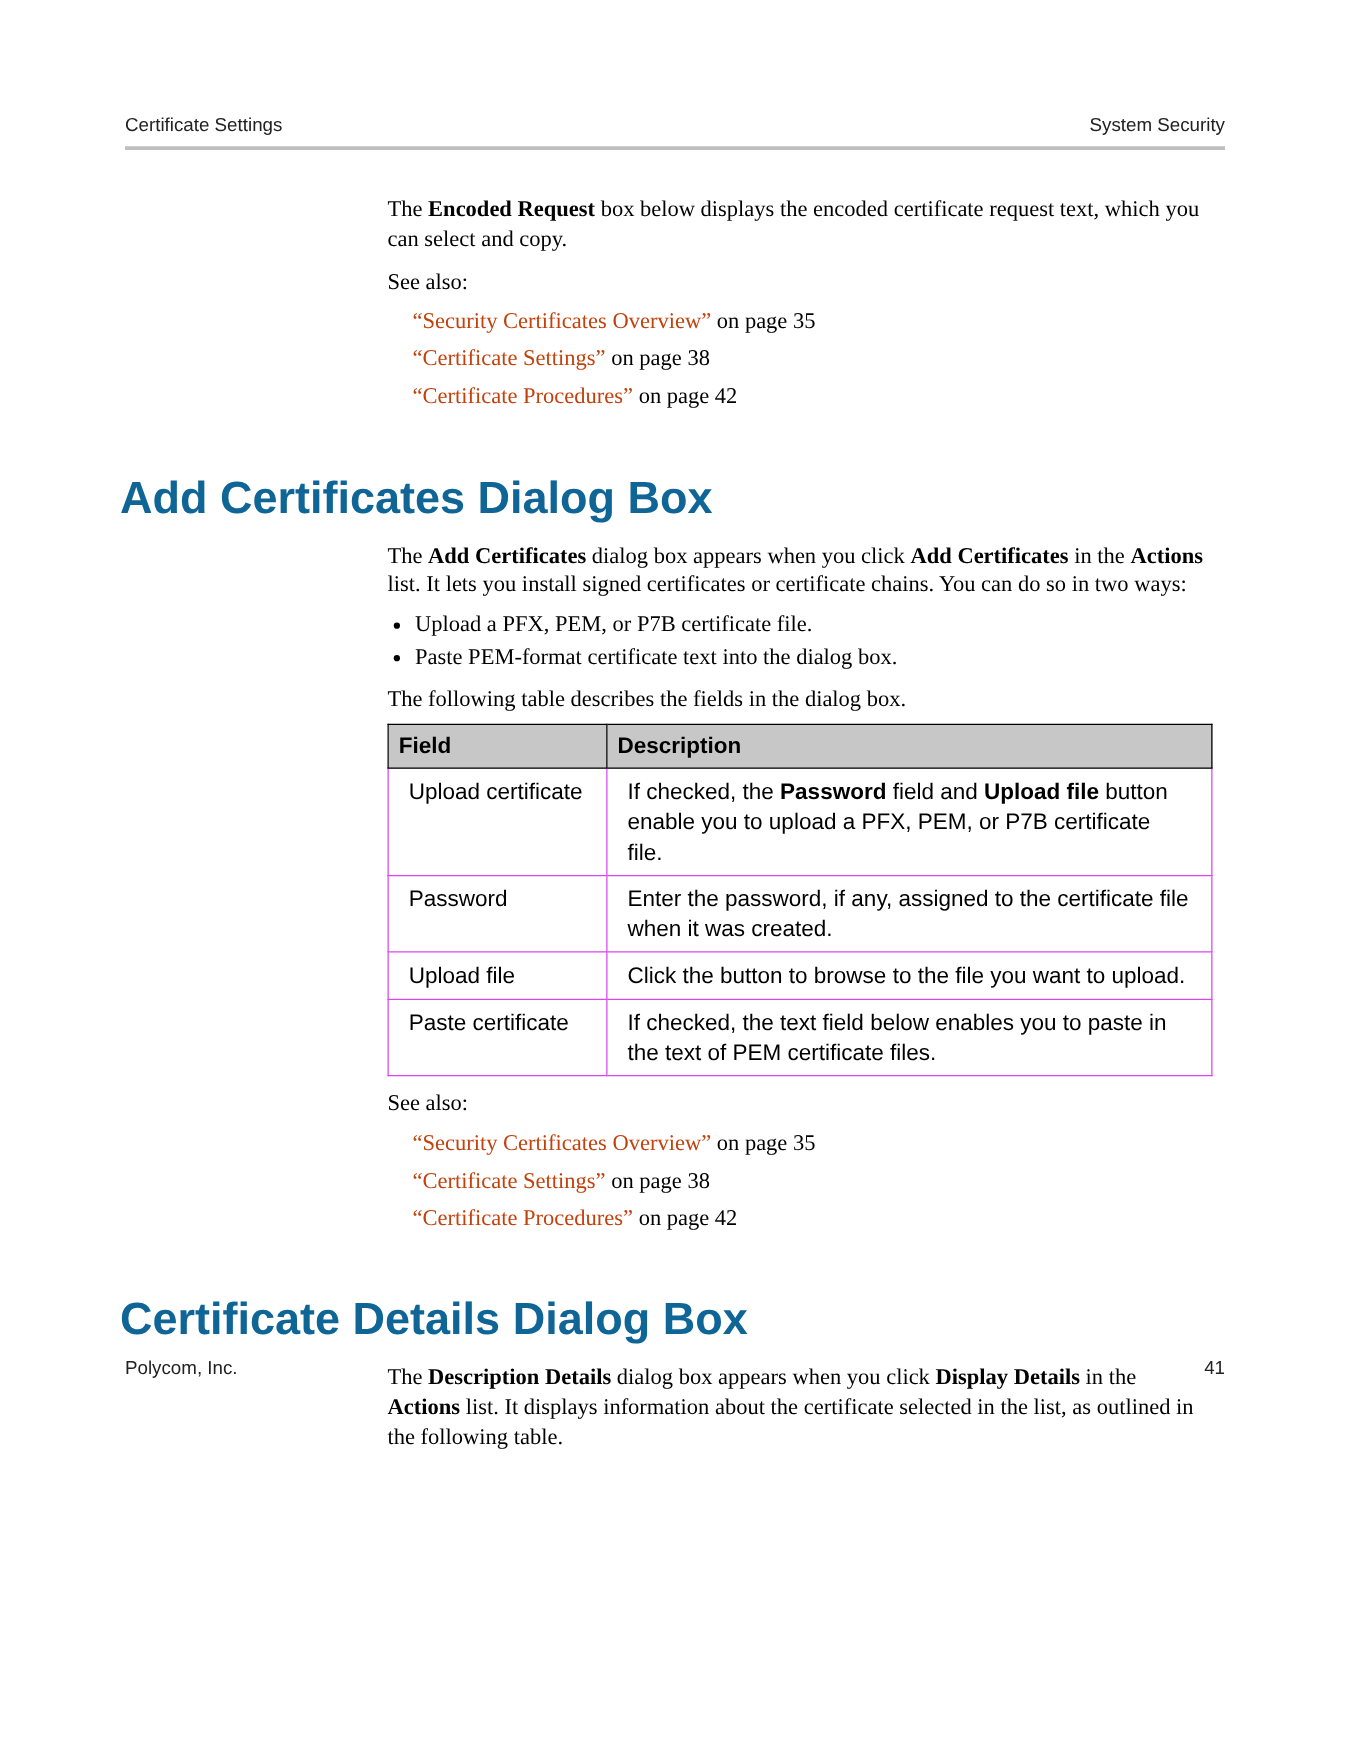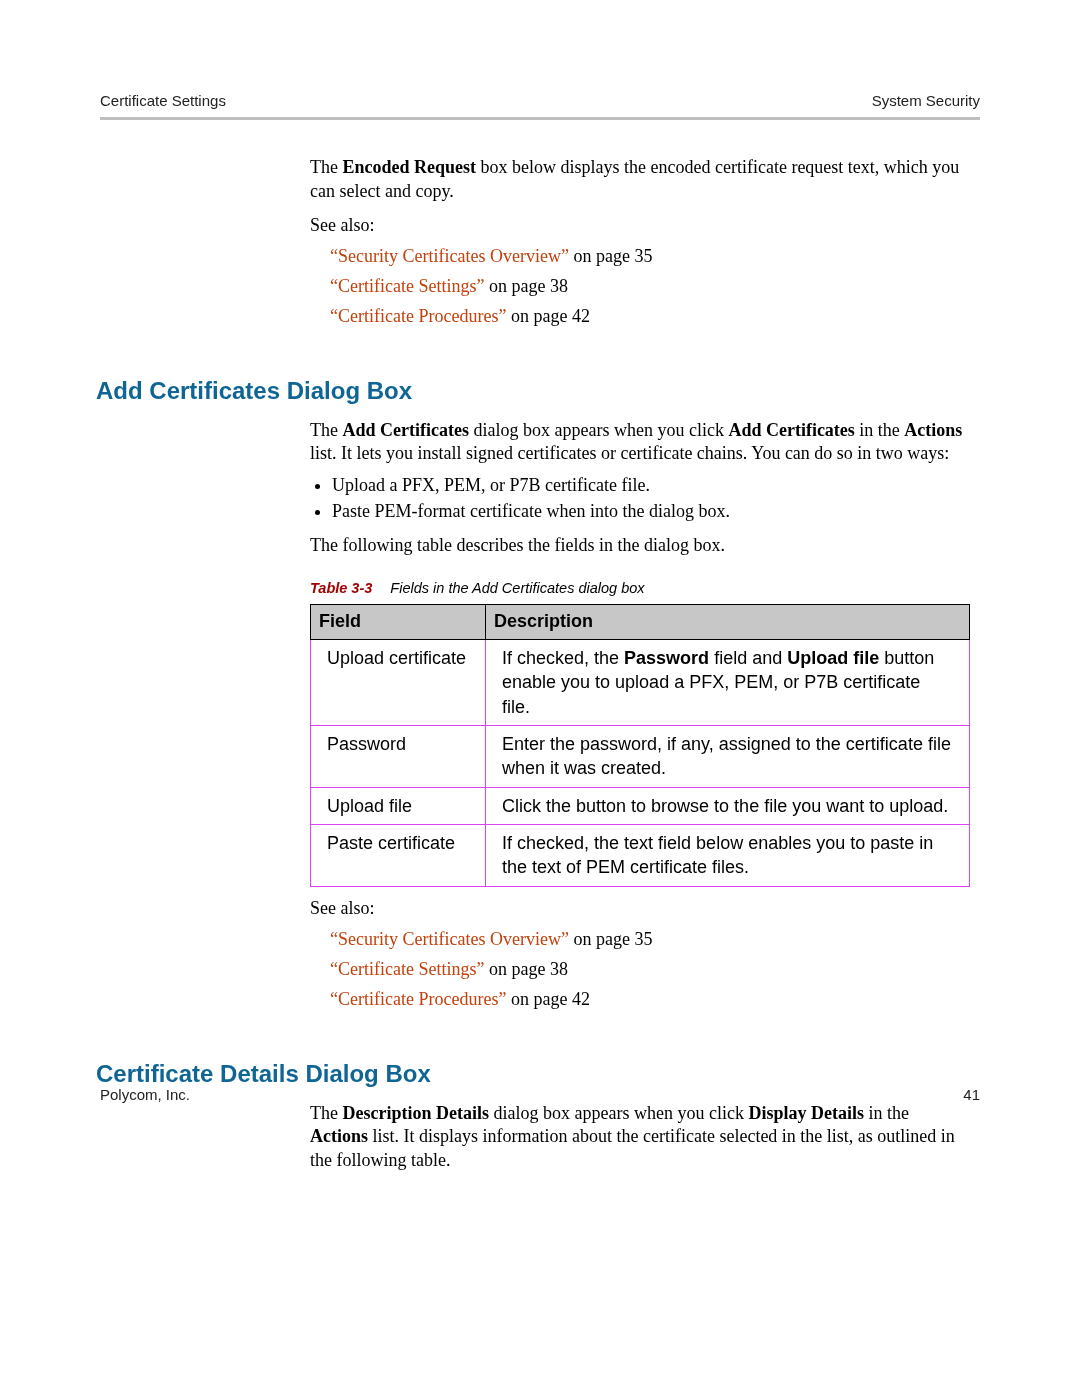--- a/index.html
+++ b/index.html
@@ -48,21 +48,21 @@
   .linklist p {
     margin: 4px 0 6px 0;
   }
   .xref {
     color: #c2410c;
   }
   h2.section-heading {
     color: #0e6596;
     font-family: "Segoe UI", "Trebuchet MS", Arial, sans-serif;
     font-weight: 700;
-    font-size: 24px;
+    font-size: 36px;
     margin: 48px 0 14px -4px;
   }
   ul.bullets {
     margin: 8px 0 8px 0;
     padding-left: 22px;
   }
   ul.bullets li {
     margin: 2px 0;
   }
   .para {
@@ -152,28 +152,24 @@
   </div>
 
   <h2 class="section-heading">Add Certificates Dialog Box</h2>
 
   <div class="indent">
     <p class="para">
       <span>The </span><span class="bold">Add Certificates</span><span> dialog box appears when you click </span><span class="bold">Add Certificates</span><span> in the </span><span class="bold">Actions</span><span> list. It lets you install signed certificates or certificate chains. You can do so in two ways:</span>
     </p>
     <ul class="bullets">
       <li>Upload a PFX, PEM, or P7B certificate file.</li>
-      <li>Paste PEM-format certificate when into the dialog box.</li>
+      <li>Paste PEM-format certificate text into the dialog box.</li>
     </ul>
     <p class="para">The following table describes the fields in the dialog box.</p>
 
-    <div class="table-caption">
-      <span class="caption-label">Table 3-3</span>
-      <span class="caption-text">Fields in the Add Certificates dialog box</span>
-    </div>
 
     <table class="fields-table">
       <thead>
         <tr>
           <th>Field</th>
           <th>Description</th>
         </tr>
       </thead>
       <tbody>
         <tr>

